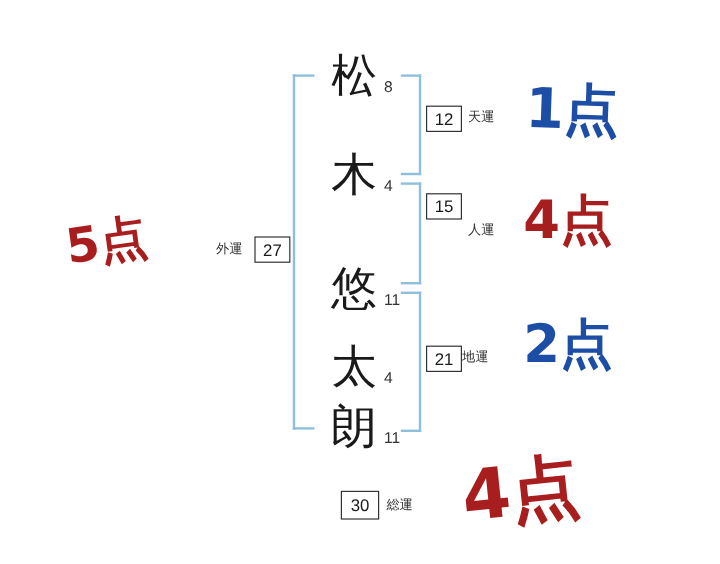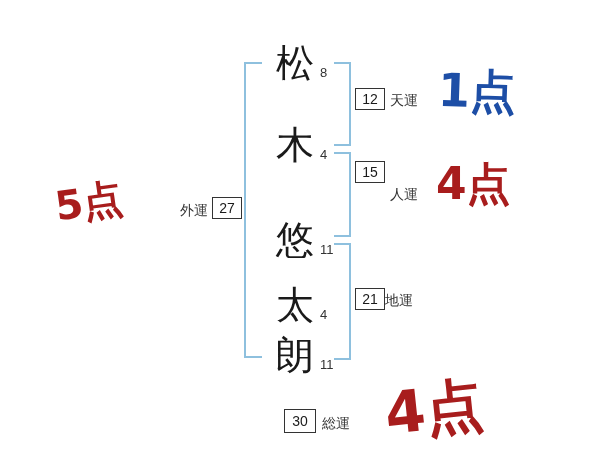--- a/index.html
+++ b/index.html
@@ -58,21 +58,21 @@
     border: 1.5px solid #333;
     background: #fff;
     display: flex;
     align-items: center;
     justify-content: center;
     font-size: 14px;
     color: #1a1a1a;
   }
   .small-label {
     position: absolute;
-    font-size: 14px;
+    font-size: 11px;
     color: #333;
     line-height: 1;
   }
 
   
   .score {
     position: absolute;
     font-family: "DejaVu Sans", sans-serif;
     font-weight: bold;
     line-height: 1;
@@ -141,15 +141,16 @@
   <span class="small-label" style="left:385px; top:293px">地運</span>
 
   <div class="vbox" style="left:284px; top:409px; width:30px; height:22px">
     <span>30</span>
   </div>
   <span class="small-label" style="left:322px; top:416px">総運</span>
 
   <div class="score score-red" style="left:55px;  top:182px; font-size:40px; transform:rotate(-8deg)">5点</div>
   <div class="score score-blue" style="left:438px; top:68px;  font-size:46px; transform:rotate(2deg)">1点</div>
   <div class="score score-red" style="left:436px; top:162px; font-size:44px">4点</div>
+  <div class="score score-blue" style="left:436px; top:266px; font-size:44px">2点</div>
   <div class="score score-red" style="left:385px; top:380px; font-size:58px; transform:rotate(-6deg)">4点</div>
 
 </div>
 
 </body></html>

